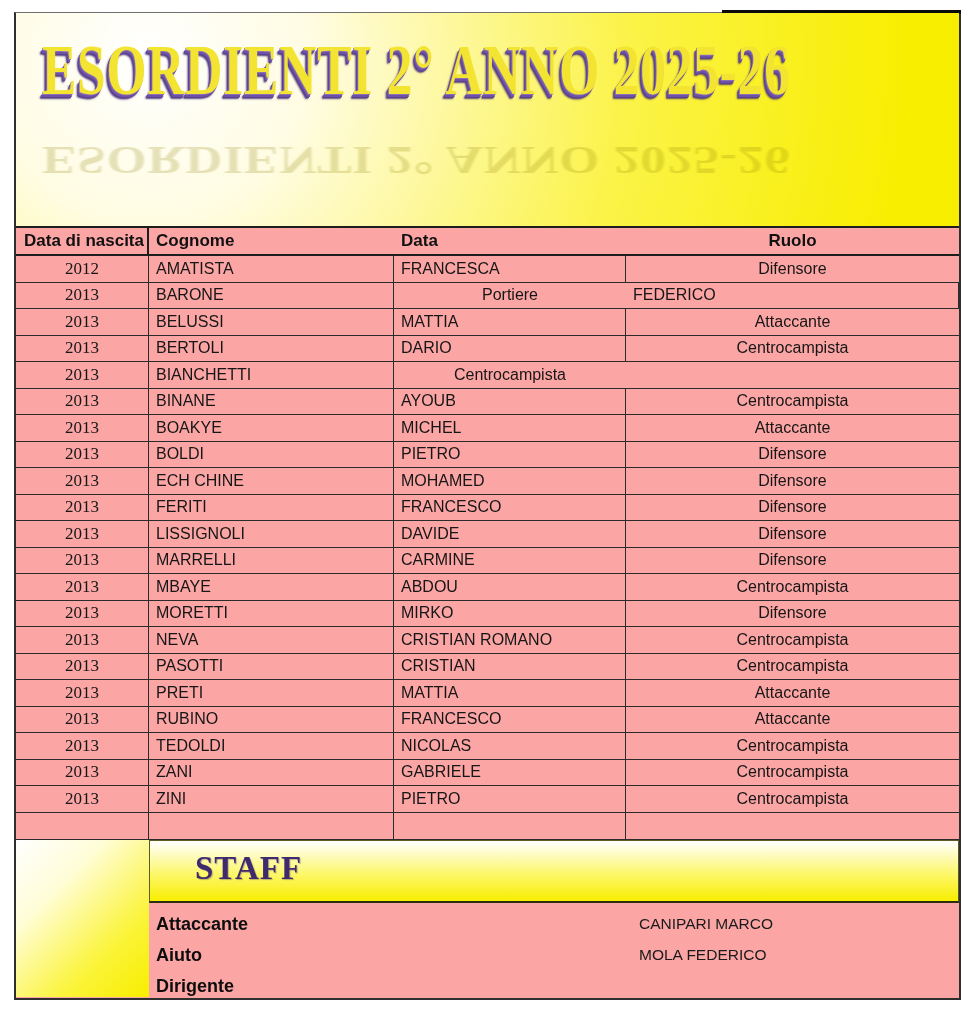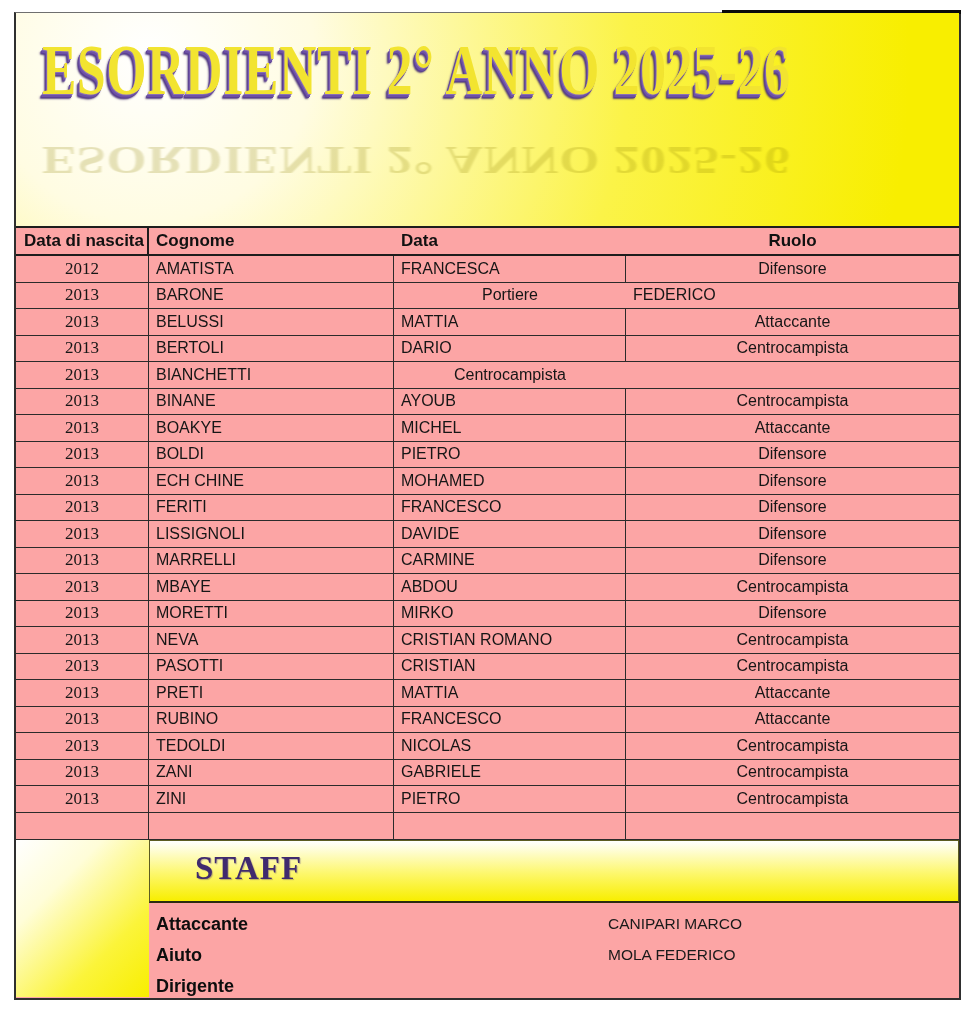--- a/index.html
+++ b/index.html
@@ -88,21 +88,21 @@
   .staff-title {
     position:absolute; left:45px; top:9px;
     font-family:"Liberation Serif", serif; font-weight:700;
     font-size:33px; color:#3f2a6e; letter-spacing:1px;
     text-shadow:1px 1px 1px rgba(70,45,110,0.35);
   }
   .staff-rows { position:relative; padding-top:6px; }
   .staff-row { position:relative; height:31px; display:flex; align-items:center; }
   .staff-role { padding-left:7px; font-weight:700; font-size:18px; color:#0d0d0d; }
   .staff-name {
-    position:absolute; left:459px; top:50%; transform:translateY(-58%);
+    position:absolute; left:490px; top:50%; transform:translateY(-58%);
     font-size:15.5px; color:#1a1a1a; font-weight:400;
   }
 </style>
 </head>
 <body>
 
 <div class="page">
   <div class="frame">
     <div class="topbar-right"></div>
 

